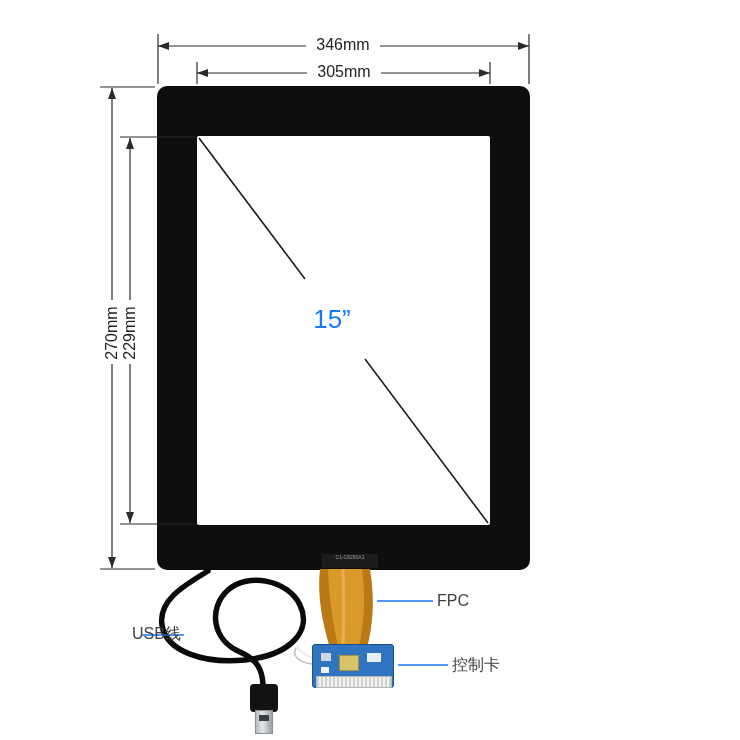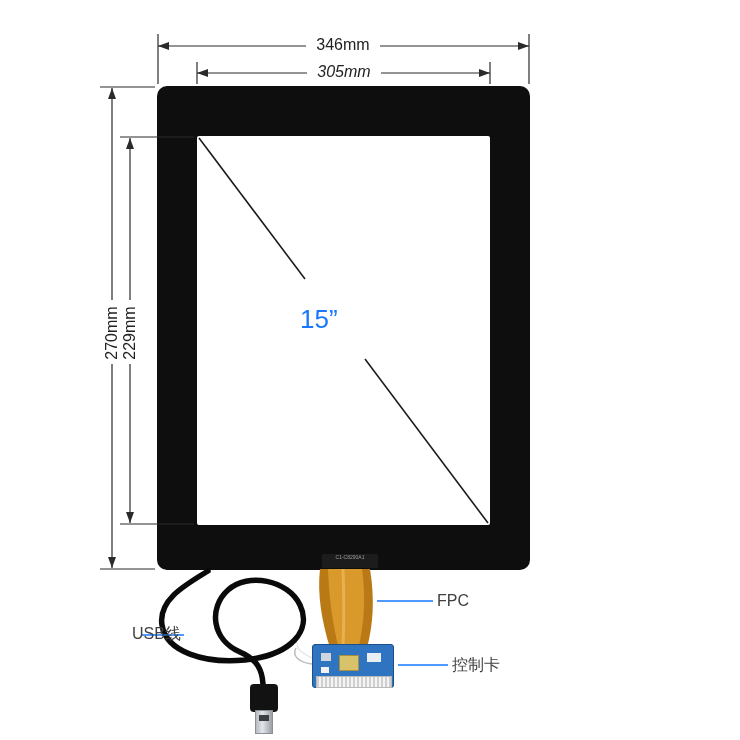--- a/index.html
+++ b/index.html
@@ -9,21 +9,21 @@
          background:#0e0e0e;border-radius:10px;}
   .active{position:absolute;left:40px;top:50px;width:293px;height:389px;
           background:#ffffff;border-radius:2px;}
   .sticker{position:absolute;left:165px;top:468px;width:56px;height:14px;
            background:#1c1c1c;color:#9a9a9a;font-size:5px;line-height:7px;
            text-align:center;overflow:hidden;border-radius:1px;}
   svg.overlay{position:absolute;left:0;top:0;width:740px;height:740px;}
   .dim-text{position:absolute;color:#222;font-size:16px;text-align:center;background:#fff;}
   .dim-text.vert{transform:rotate(-90deg);}
   .diag-text{position:absolute;left:300px;top:303px;width:64px;height:32px;
-             color:#1677ff;font-size:26px;text-align:left;background:#fff;line-height:32px;}
+             color:#1677ff;font-size:26px;text-align:center;background:#fff;line-height:32px;}
   .callout{position:absolute;color:#404040;font-size:16px;line-height:18px;}
   .pcb{position:absolute;left:312px;top:644px;width:82px;height:44px;
        background:#2f74c0;border:1px solid #1d4f8a;border-radius:3px;box-sizing:border-box;}
   .pcb .chip{position:absolute;left:26px;top:10px;width:18px;height:14px;
              background:#d9c36a;border:1px solid #a88f3c;}
   .pcb .part1{position:absolute;left:8px;top:8px;width:10px;height:8px;background:#cfd6dd;}
   .pcb .part2{position:absolute;left:54px;top:8px;width:14px;height:9px;background:#e9eef2;}
   .pcb .part3{position:absolute;left:8px;top:22px;width:8px;height:6px;background:#f2f2f2;}
   .pcb .conn{position:absolute;left:3px;top:31px;width:74px;height:10px;
              background:repeating-linear-gradient(90deg,#cfcfcf 0 2px,#f4f4f4 2px 4px);
@@ -115,21 +115,21 @@
     <div class="conn"></div>
   </div>
 
   <div class="usb">
     <div class="metal">
       <div class="slot"></div>
     </div>
   </div>
 
   <div class="dim-text" style="left:308px;top:36px;width:70px;">346mm</div>
-  <div class="dim-text" style="left:309px;top:63px;width:70px;font-style:italic;">305mm</div>
+  <div class="dim-text" style="left:309px;top:63px;width:70px;">305mm</div>
   <div class="dim-text vert" style="left:100px;top:324px;width:60px;">229mm</div>
   <div class="dim-text vert" style="left:82px;top:324px;width:60px;">270mm</div>
   <div class="diag-text">15”</div>
 
   <div class="callout" style="left:88px;top:625px;margin-left:44px;">USB线</div>
   <div class="callout" style="left:437px;top:592px;">FPC</div>
   <div class="callout" style="left:452px;top:656px;">控制卡</div>
 
 </div>
 

